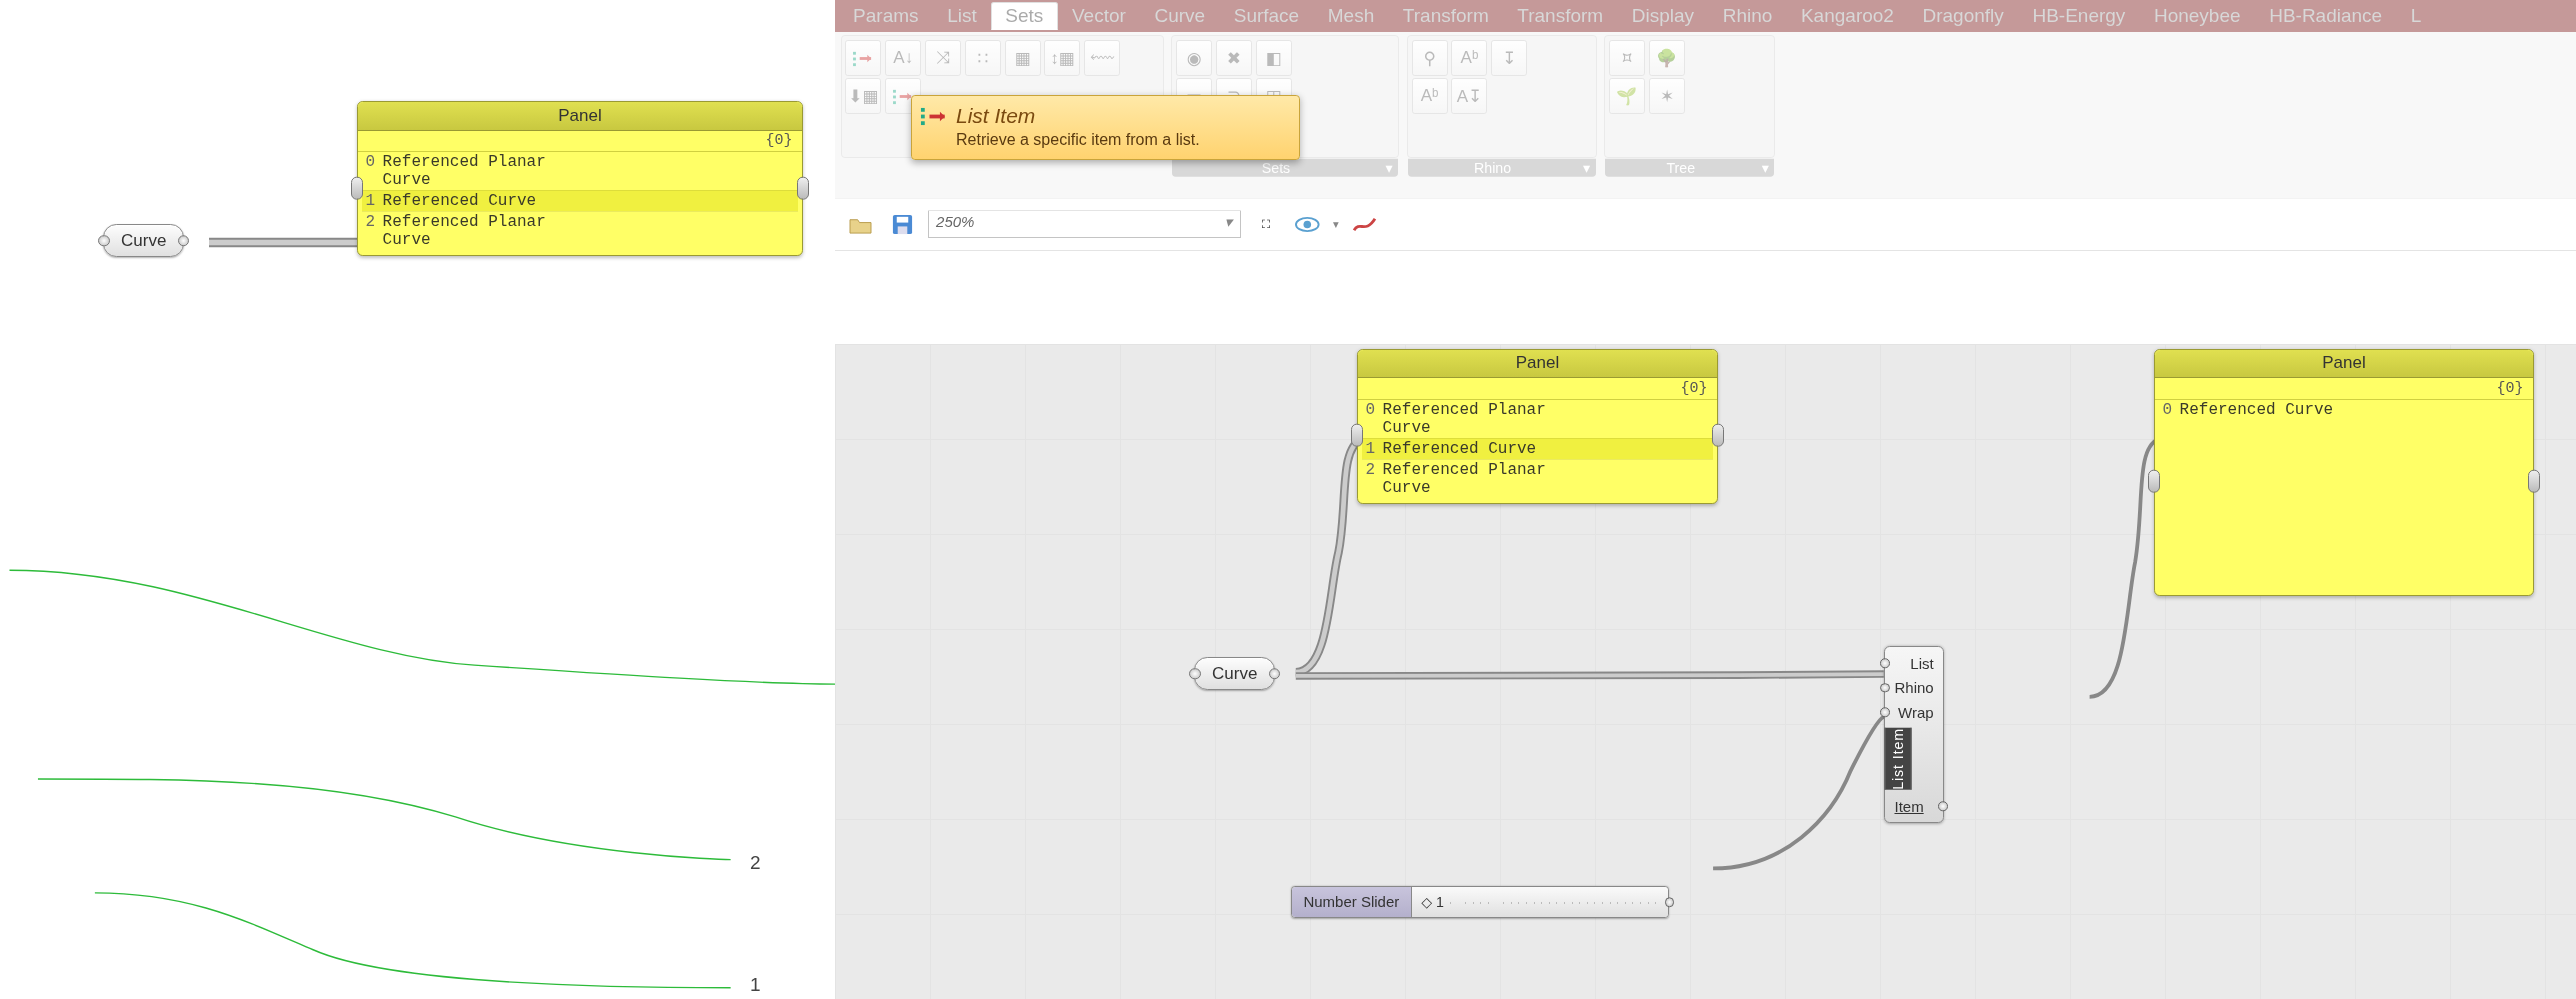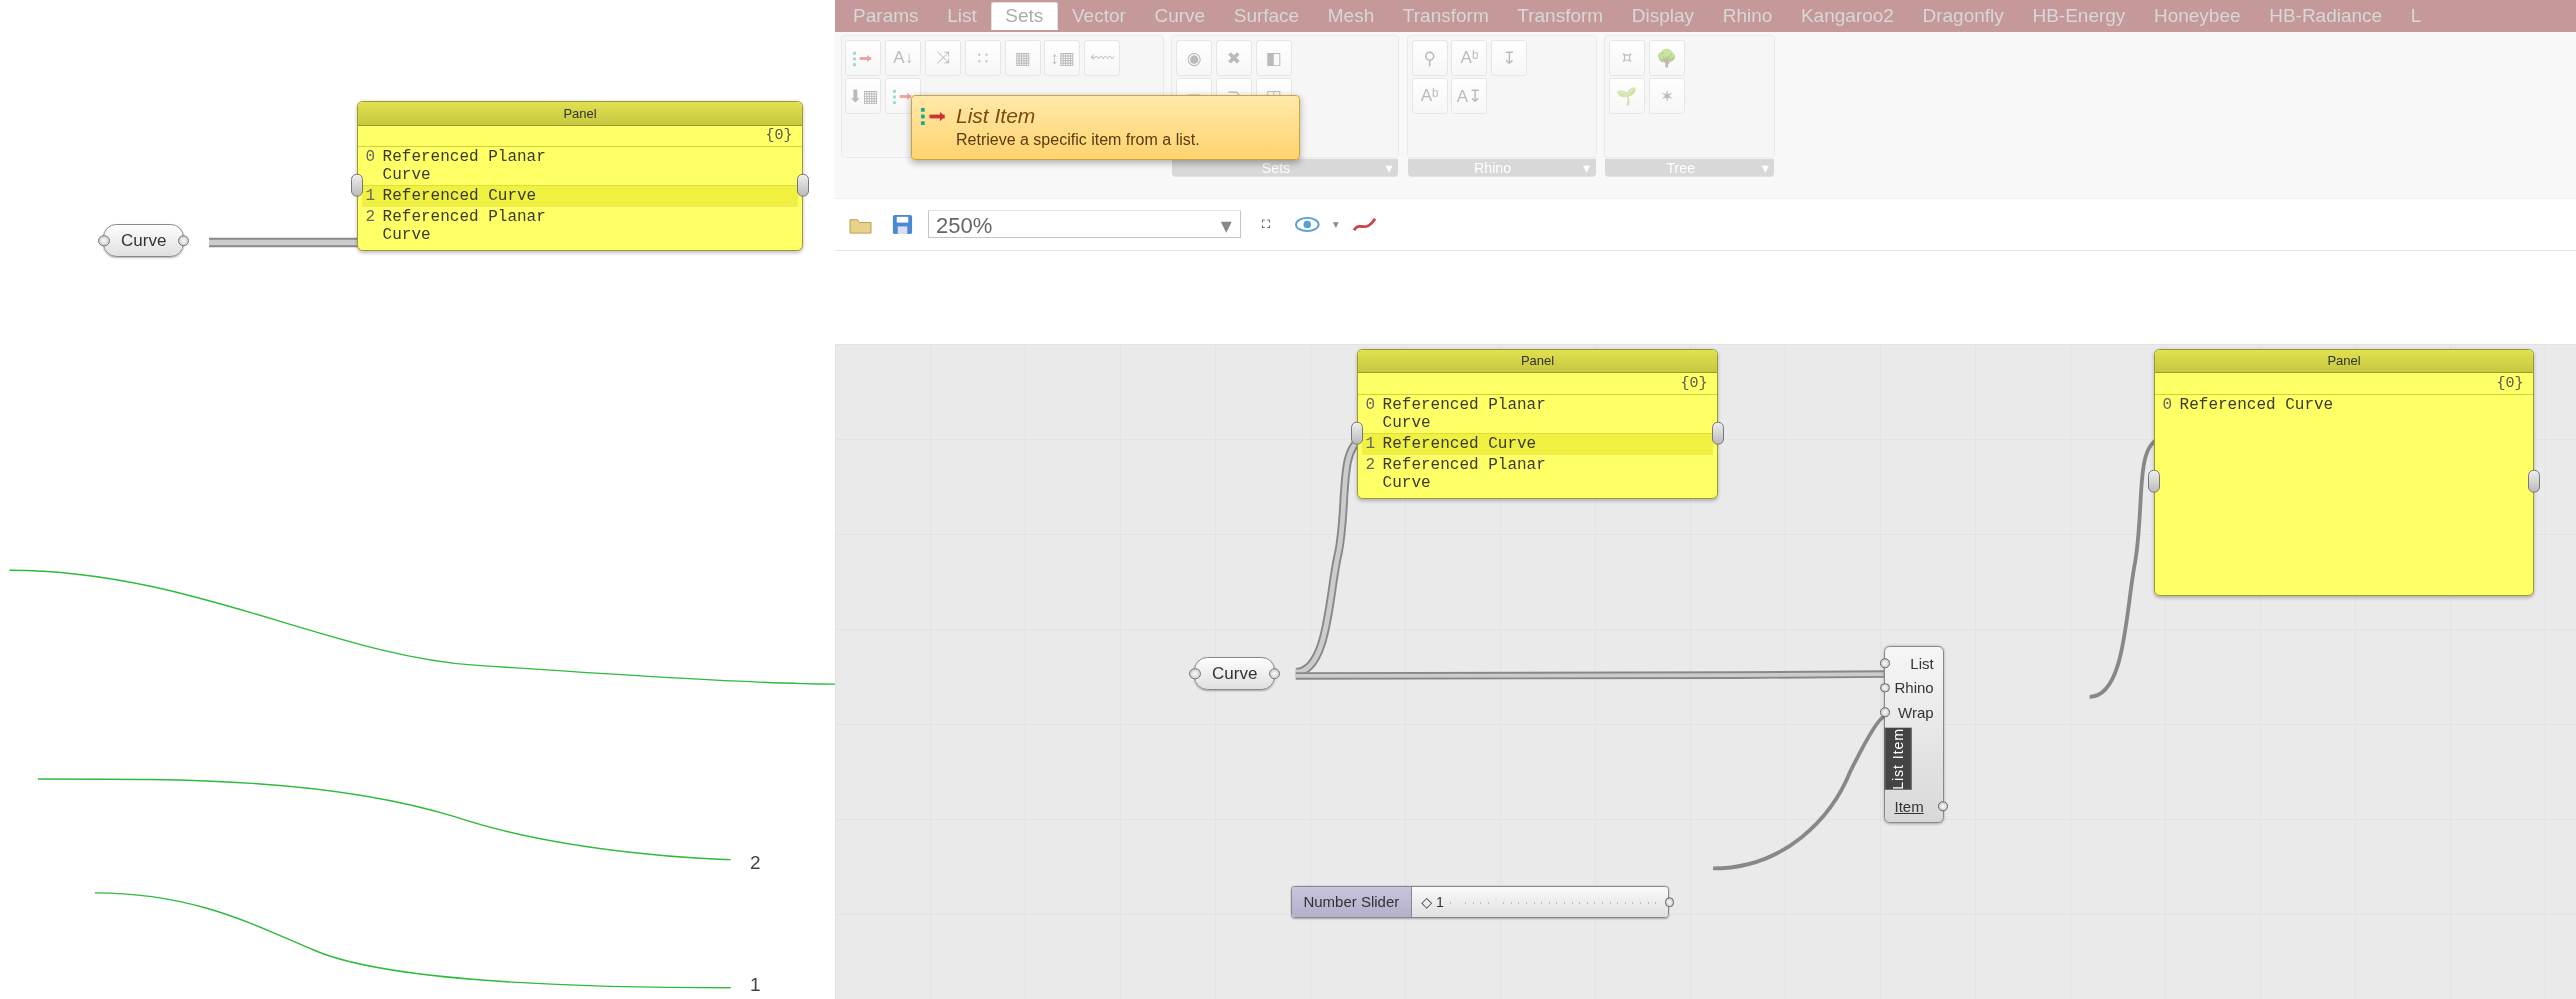--- a/index.html
+++ b/index.html
@@ -9,21 +9,21 @@
 .left-region { position: absolute; left: 0; top: 0; width: 835px; height: 999px; background: #fff; }
 
 
 .param-capsule { position: absolute; background: linear-gradient(#fdfdfd, #e0e0e0); border: 0.9px solid #888; border-radius: 13.3px; padding: 5.7px 17px; font-size: 17px; color: #333; box-shadow: inset 0 0.9px 0 #fff, 0 0.9px 1.9px rgba(0,0,0,.3); }
 .param-capsule::before, .param-capsule::after { content: ""; position: absolute; width: 9.5px; height: 9.5px; background: radial-gradient(#fff,#bbb); border: 0.9px solid #777; border-radius: 50%; top: 50%; transform: translateY(-50%); }
 .param-capsule::before { left: -5.7px; }
 .param-capsule::after { right: -5.7px; }
 
 
 .panel { position: absolute; background: #ffff66; border: 0.9px solid #9a9a33; border-radius: 5.7px; box-shadow: 0 1.9px 3.8px rgba(0,0,0,.25); font-family: "Courier New", monospace; }
-.panel-title { background: linear-gradient(#e0e050,#c8c840); text-align: center; font-family: "Segoe UI", sans-serif; font-size: 13px; padding: 3.8px 0; border-bottom: 0.9px solid #9a9a33; border-radius: 5.7px 5.7px 0 0; color: #333; }
+.panel-title { background: linear-gradient(#e0e050,#c8c840); text-align: center; font-family: "Segoe UI", sans-serif; font-size: 17px; padding: 3.8px 0; border-bottom: 0.9px solid #9a9a33; border-radius: 5.7px 5.7px 0 0; color: #333; }
 .panel-path { text-align: right; padding: 1.9px 9.5px; font-size: 15px; color: #555; border-bottom: 0.9px solid #d0d040; }
 .panel-body { padding: 0 3.8px 5.7px 3.8px; }
 .panel-row { display: flex; align-items: flex-start; border-top: 0.9px solid rgba(0,0,0,.08); padding: 0.9px 3.8px; font-size: 16px; color: #3a3a2a; }
 .panel-row:first-child { border-top: none; }
 .panel-idx { width: 17px; text-align: right; padding-right: 7.6px; color: #666; }
 .panel-val { flex: 1; white-space: pre-wrap; }
 .panel-row.hl { background: #f0f040; }
 .panel .grip-l, .panel .grip-r { position: absolute; width: 11.4px; height: 23px; background: linear-gradient(#eee,#bbb); border: 0.9px solid #777; border-radius: 5.7px; top: 50%; transform: translateY(-10%); }
 .panel .grip-l { left: -6.6px; }
 .panel .grip-r { right: -6.6px; }
@@ -57,21 +57,21 @@
 
 
 .tooltip { position: absolute; z-index: 100; background: linear-gradient(#ffe9a8,#ffd36f); border: 0.9px solid #c9a43a; border-radius: 3.8px; box-shadow: 0 2.8px 7.6px rgba(0,0,0,.3); padding: 7.6px 13.3px 9.5px 44px; width: 389px; }
 .tooltip .tt-icon { position: absolute; left: 7.6px; top: 7.6px; width: 28.5px; height: 28.5px; }
 .tooltip .tt-title { font-style: italic; font-size: 21px; color: #7a4a10; margin-bottom: 3.8px; }
 .tooltip .tt-desc { font-size: 16px; color: #5a3a10; }
 
 
 .toolbar2 { display: flex; align-items: center; gap: 9.5px; padding: 5.7px 9.5px; background: #fff; border-top: 0.9px solid #e4e4e4; border-bottom: 0.9px solid #e4e4e4; height: 53px; }
 .tb-btn { width: 32px; height: 32px; display:flex; align-items:center; justify-content:center; }
-.zoom-box { width: 313px; height: 28.5px; border: 0.9px solid #c4c4c4; background: #fff; padding: 1.9px 7.6px; color: #666; font-size: 22px; position: relative; }
+.zoom-box { width: 313px; height: 28.5px; border: 0.9px solid #c4c4c4; background: #fff; padding: 1.9px 7.6px; color: #666; font-size: 15px; position: relative; font-style: italic; }
 .zoom-box::after { content: "▾"; position: absolute; right: 7.6px; color: #888; }
 
 
 .canvas { position: absolute; left: 0; right: 0; top: 344px; bottom: -209px; background: #eaeaea; }
 .grid { position: absolute; inset: 0; background-image: linear-gradient(#ddd 0.9px, transparent 0.9px), linear-gradient(90deg, #ddd 0.9px, transparent 0.9px); background-size: 95px 95px; opacity: .5; }
 
 
 .comp { position: absolute; background: linear-gradient(#f6f6f6,#d8d8d8); border: 0.9px solid #888; border-radius: 5.7px; box-shadow: 0 0.9px 2.8px rgba(0,0,0,.3); display: flex; }
 .comp .in-col, .comp .out-col { display: flex; flex-direction: column; justify-content: space-around; padding: 3.8px 7.6px; font-size: 15px; color: #333; }
 .comp .in-col div, .comp .out-col div { padding: 3.8px 1.9px; text-align: right; position: relative; }

